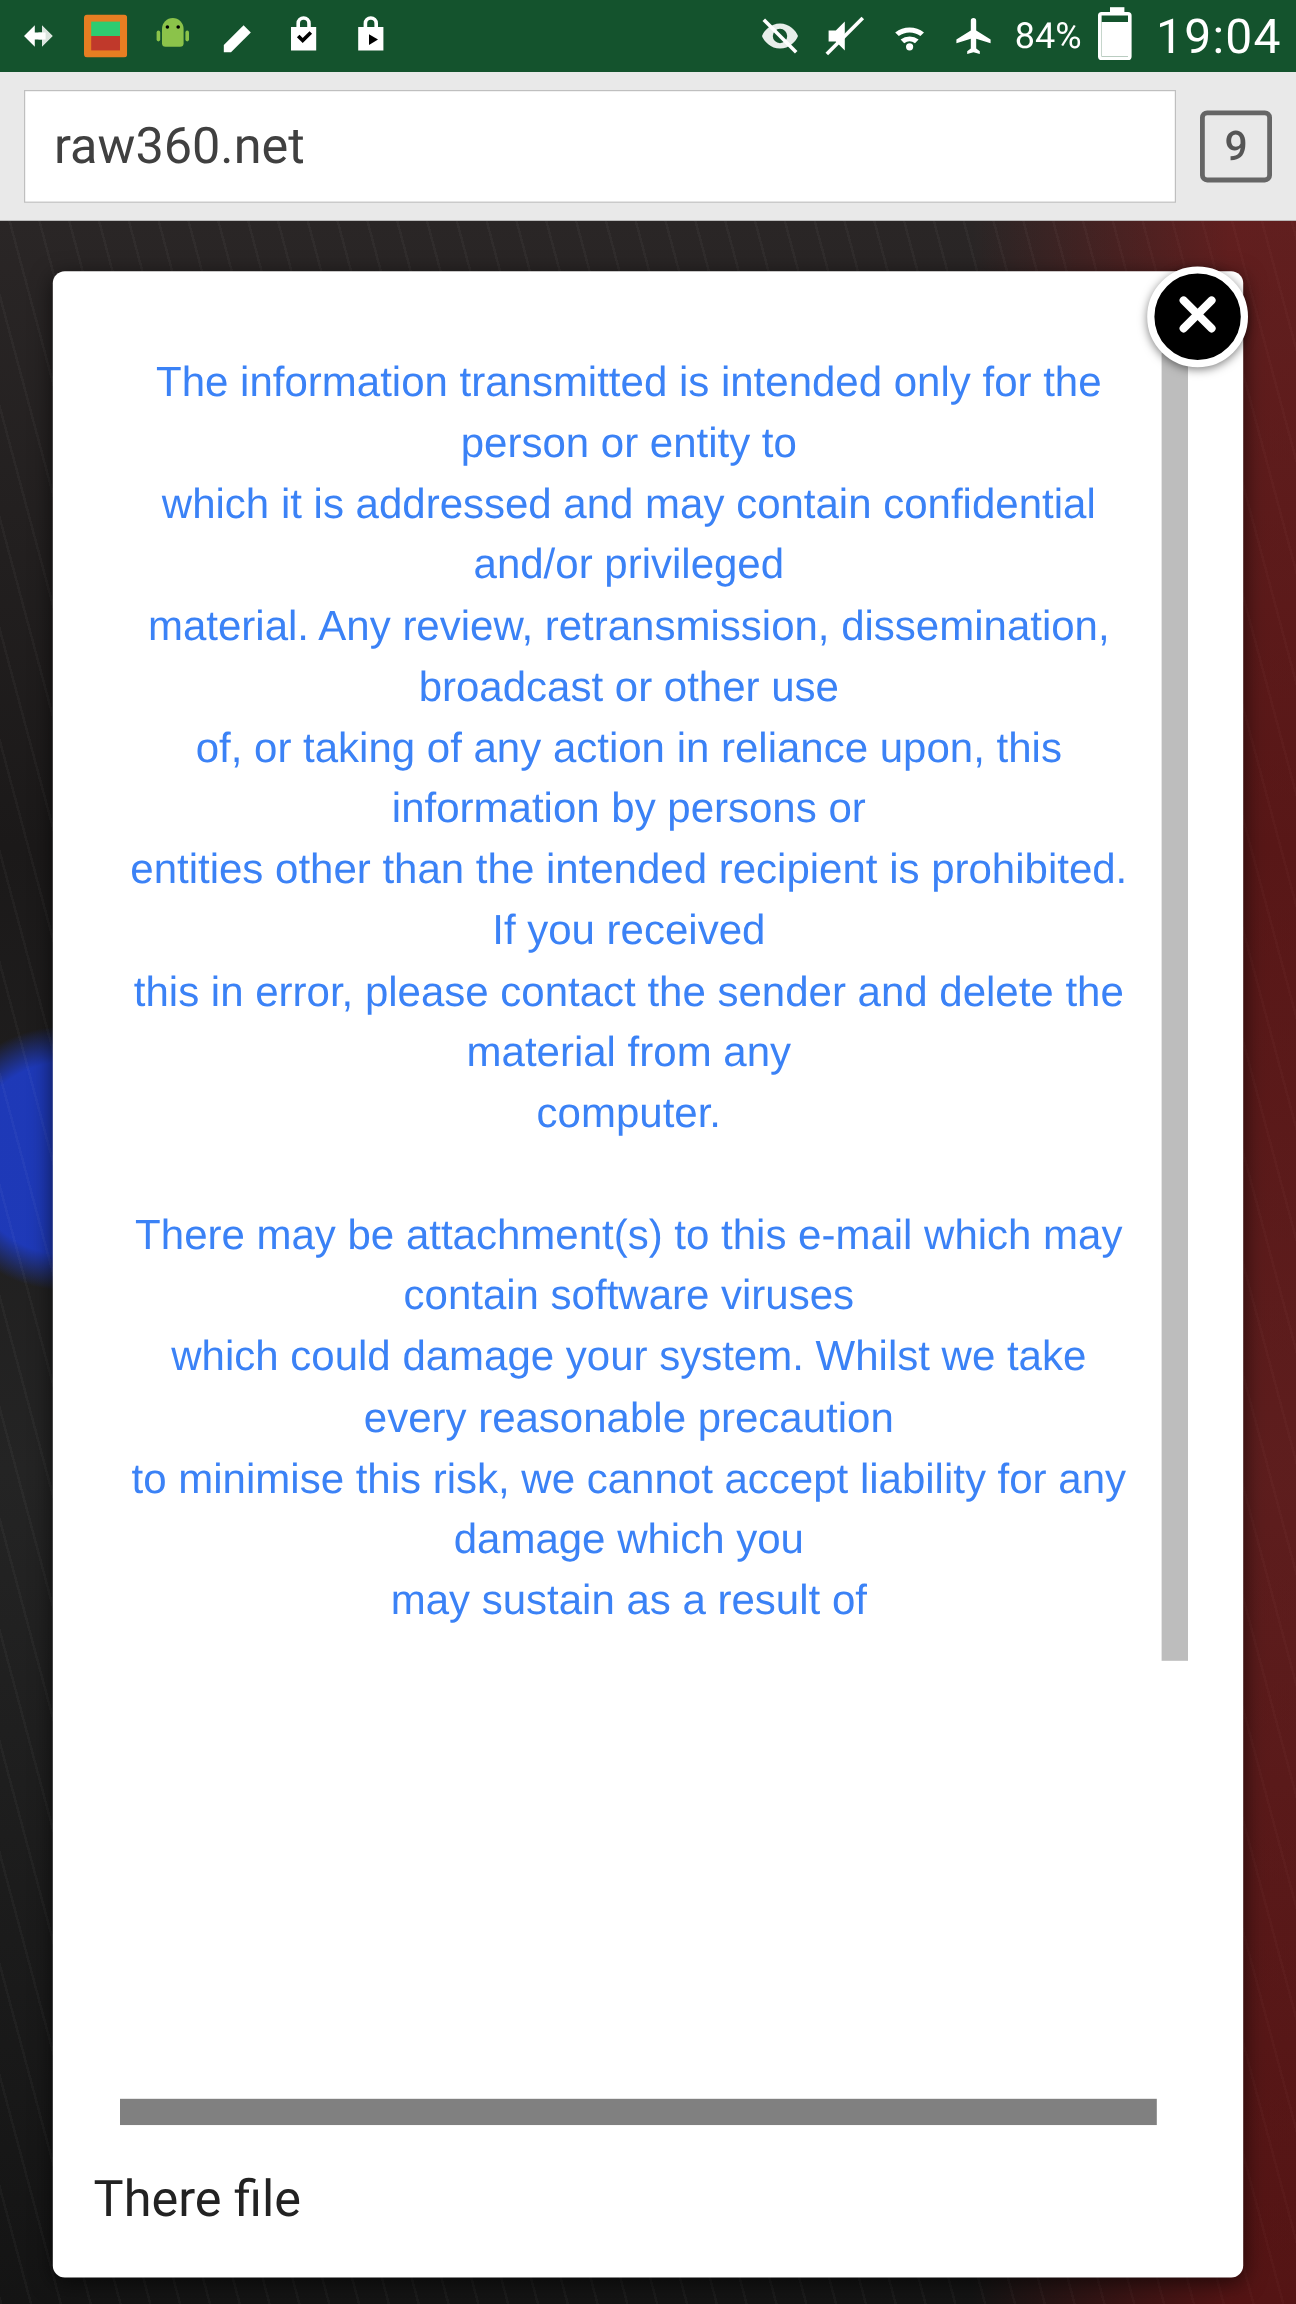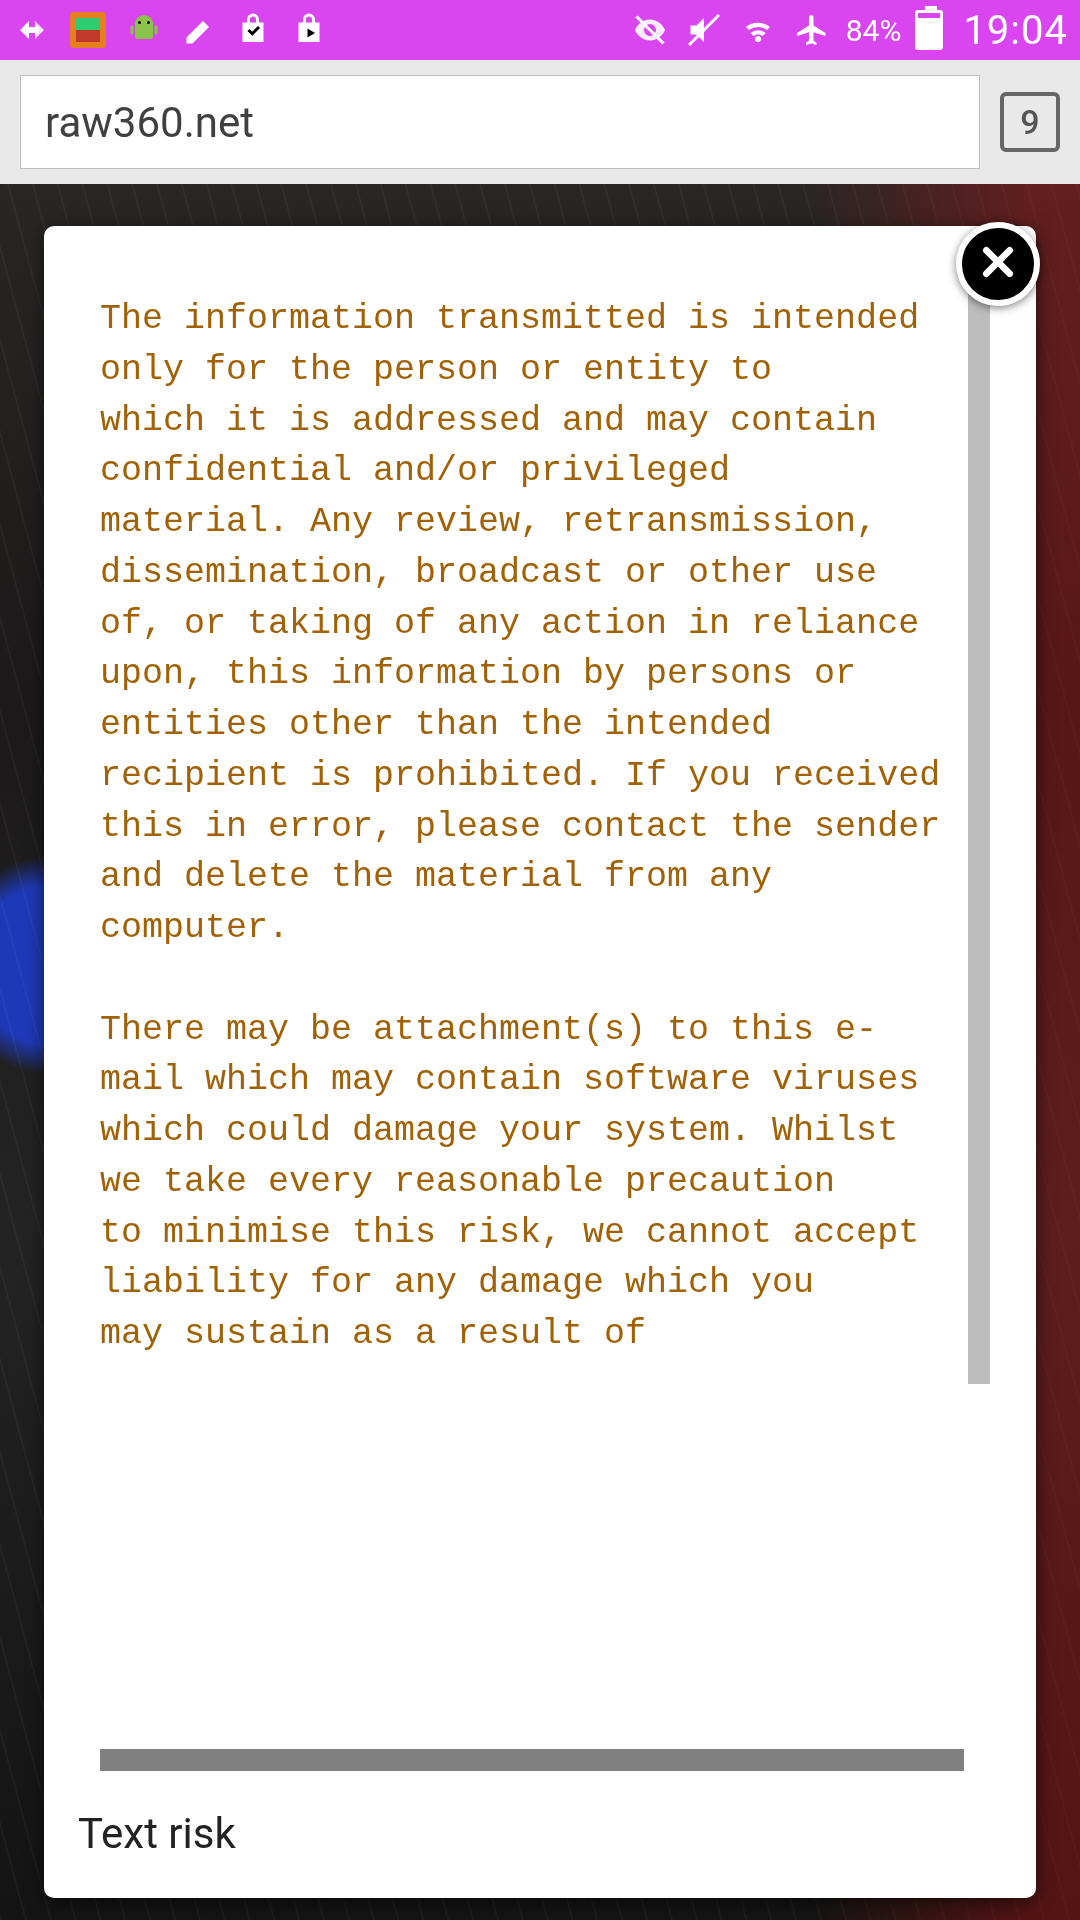--- a/index.html
+++ b/index.html
@@ -1,21 +1,21 @@
 <!DOCTYPE html>
 <html><head>
   <meta charset="utf-8">
   <style>
     * { margin: 0; padding: 0; box-sizing: border-box; }
     html, body { width: 1080px; height: 1920px; overflow: hidden; font-family: Roboto, Arial, sans-serif; }
     
     
     .status-bar {
       height: 60px;
-      background: #d946ef;
+      background: #14532d;
       display: flex;
       align-items: center;
       padding: 0 12px;
       color: #fff;
     }
     .status-left { display: flex; gap: 16px; align-items: center; }
     .status-right { margin-left: auto; display: flex; gap: 14px; align-items: center; }
     .status-ico { width: 40px; height: 40px; display: flex; align-items: center; justify-content: center; }
     .status-ico svg { width: 36px; height: 36px; }
     .batt-pct { font-size: 30px; color: #fff; }
@@ -95,29 +95,30 @@
     }
     .close-btn svg { width: 40px; height: 40px; }
 
     .modal-body {
       position: relative;
       flex: 1;
       margin: 40px 28px 10px 28px;
       overflow: hidden;
     }
     .text-content {
-      font-family: Liberation Mono, monospace;
+      font-family: Liberation Sans, sans-serif;
       font-size: 35px;
       line-height: 1.45;
-      color: #a16207;
+      color: #3b82f6;
       white-space: pre-wrap;
       word-break: break-word;
       padding: 28px 60px 10px 28px;
       height: 100%;
       overflow: hidden;
+      text-align: center;
     }
     
     .sb-v {
       position: absolute;
       top: 28px; right: 18px; bottom: 80px;
       width: 22px;
     }
     .sb-v .thumb {
       position: absolute;
       top: 0; left: 0; right: 0;
@@ -244,15 +245,15 @@
 There may be attachment(s) to this e-mail which may contain software viruses
 which could damage your system. Whilst we take every reasonable precaution
 to minimise this risk, we cannot accept liability for any damage which you
 may sustain as a result of</div>
       <div class="sb-v">
           <div class="thumb"></div>
         </div>
       <div class="sb-h"></div>
     </div>
 
-    <div class="modal-footer">Text risk</div>
+    <div class="modal-footer">There file</div>
   </div>
 </div>
 
 </body></html>

